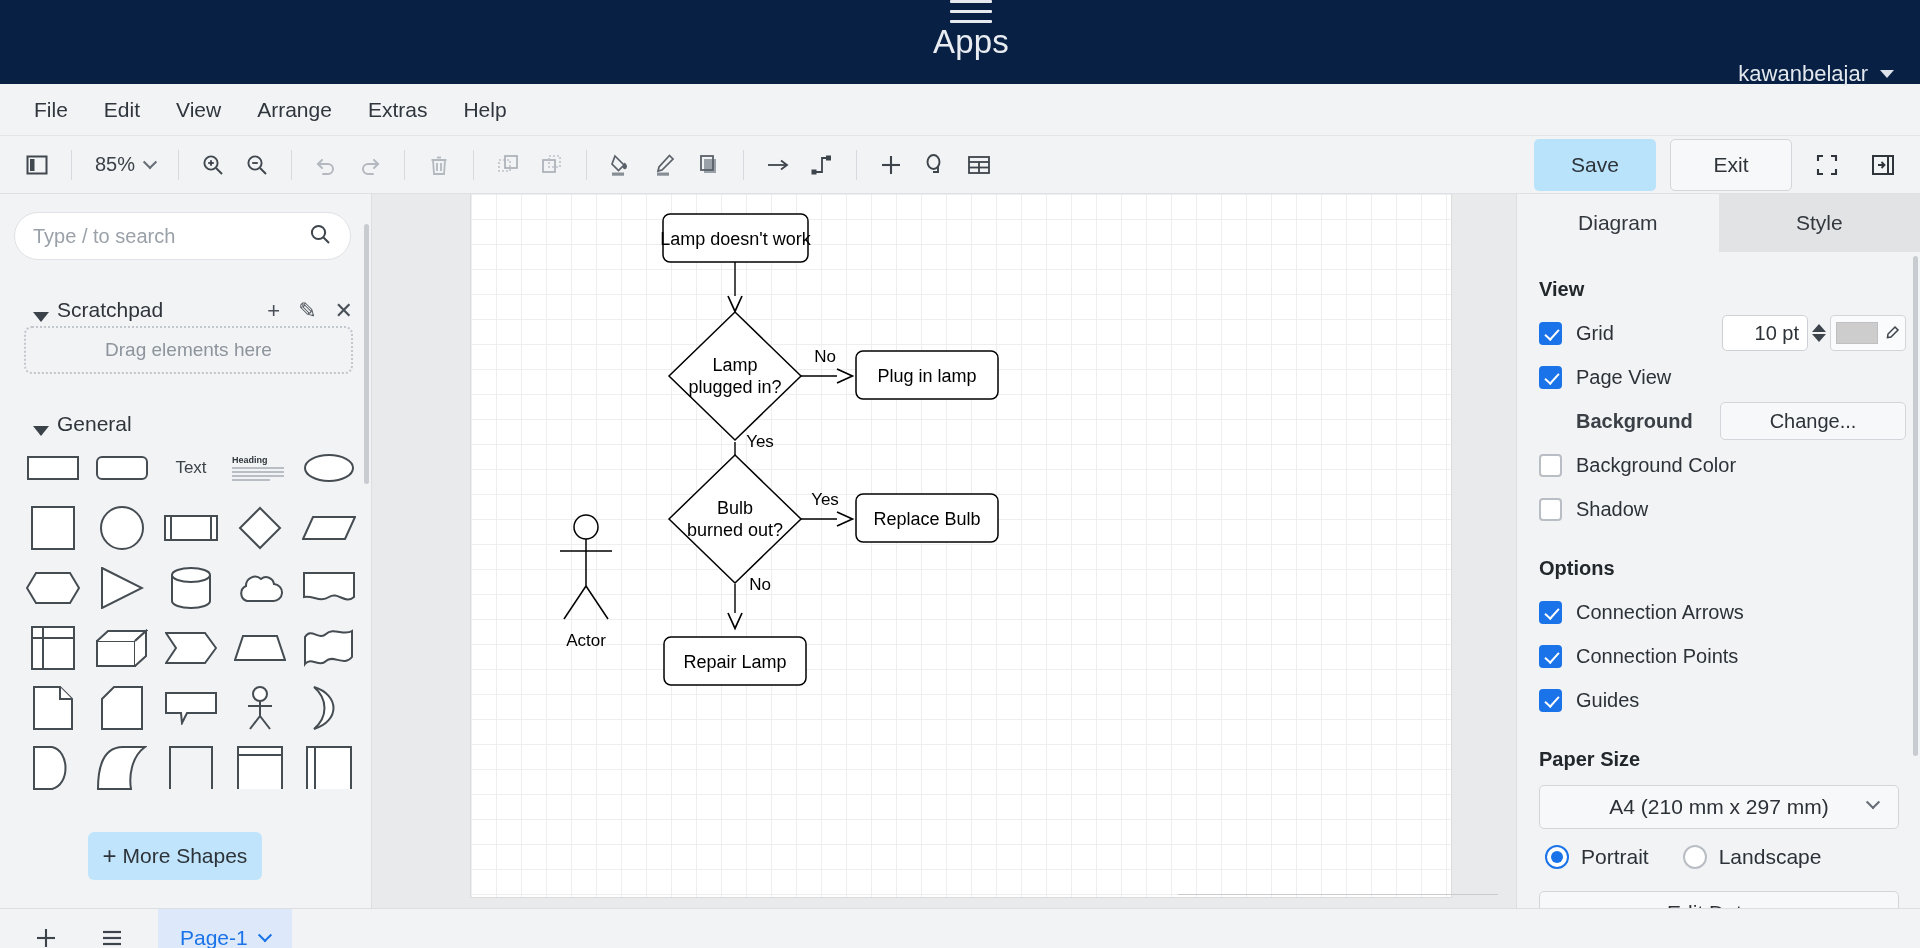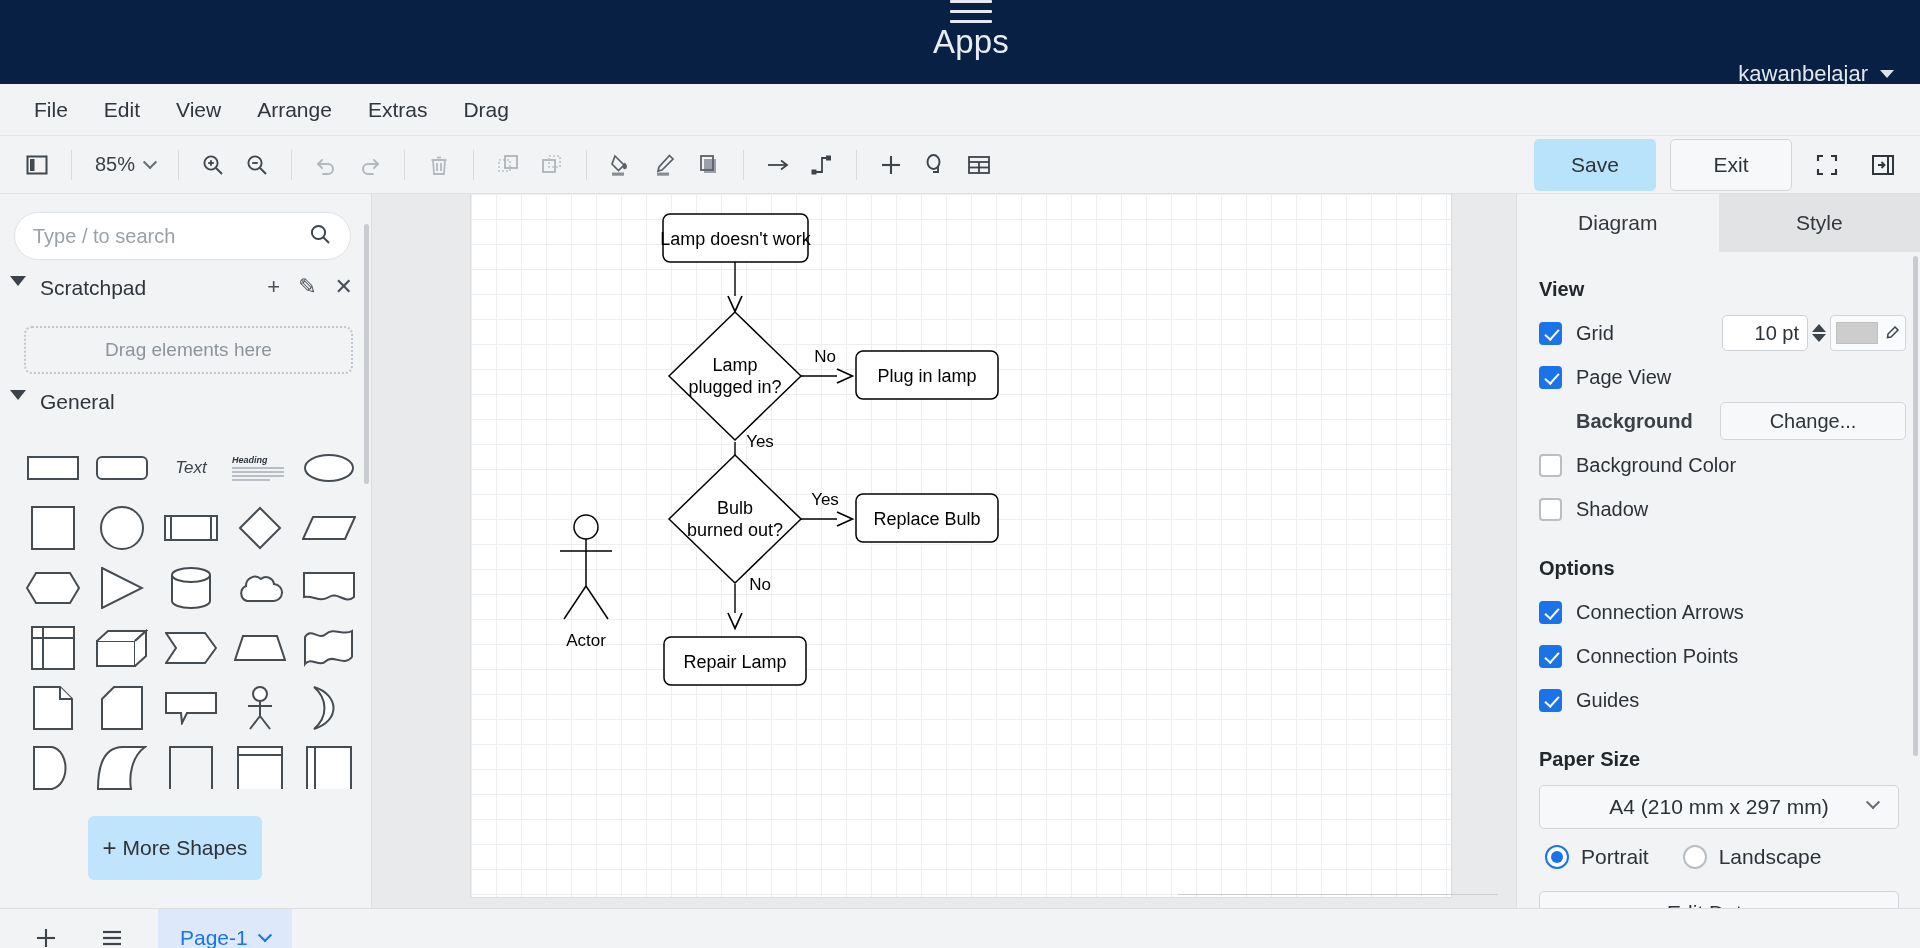--- a/index.html
+++ b/index.html
@@ -63,35 +63,35 @@
 
   
   #shapes{ width:372px; background:#f2f3f5; position:relative;
      border-right:1px solid #dcdee2; overflow:hidden;}
   #searchwrap{ margin:18px 20px 0 14px; height:48px; background:#fff;
      border:1px solid #dfe2e6; border-radius:26px; display:flex; align-items:center;
      padding:0 18px;}
   #searchwrap input{ flex:1; border:none; outline:none; font-size:20px; color:#3c4249;
      font-family:inherit; background:transparent;}
   #searchwrap input::placeholder{ color:#9aa1a9;}
-  .sec-head{ display:flex; align-items:flex-start; gap:14px; padding:0 18px 0 10px;
+  .sec-head{ display:flex; align-items:flex-end; gap:8px; padding:0 18px 0 33px;
      height:46px; margin-top:16px;}
   .tri{ width:0;height:0;border-left:8px solid transparent;border-right:8px solid transparent;
      border-top:10px solid #3c4249; cursor:pointer;}
   .sec-head .t{ font-size:21px;color:#2f353b;}
   .sec-head .acts{ margin-left:auto; display:flex; gap:18px; color:#4a5158;}
   .sec-head .acts span{ cursor:pointer; font-size:22px; line-height:1;}
   #scratchdrop{ margin:4px 18px 0 24px; height:48px; border:2px dotted #c2c7cd;
      border-radius:8px; display:flex; align-items:center; justify-content:center;
      color:#8d949c; font-size:19px;}
   #palette{ padding:10px 0 0 22px; display:grid; grid-template-columns:repeat(5,62px);
-     gap:16px 7px;font-style:italic;}
+     gap:16px 7px;}
   .shp{ width:62px;height:44px; display:flex;align-items:center;justify-content:center;cursor:pointer;}
   .shp svg{ display:block;}
-  #moreshapes{ position:absolute; left:88px; bottom:28px; width:174px;height:64px;
+  #moreshapes{ position:absolute; left:88px; bottom:28px; width:174px;height:48px;
      background:#bfe4fc; border:none;border-radius:6px; font-size:21px;color:#2d3339;
      cursor:pointer; font-family:inherit;}
   #panelscroll{ position:absolute; right:2px; top:30px; width:5px; height:260px;
      background:#c8ccd1; border-radius:3px;}
 
   
   #canvaswrap{ flex:1; position:relative; background:#e9eaec; overflow:hidden;}
   #page{ position:absolute; left:99px; top:0; width:980px; height:703px; background:#fff;
      box-shadow:0 0 0 1px #dcdcdc;}
   .gridlines{position:absolute;inset:0;
@@ -176,21 +176,21 @@
     <span class="caret-dn"></span>
   </div>
 </div>
 
 <div id="menubar">
   <div class="mi">File</div>
   <div class="mi">Edit</div>
   <div class="mi">View</div>
   <div class="mi">Arrange</div>
   <div class="mi">Extras</div>
-  <div class="mi">Drag</div>
+  <div class="mi">Help</div>
 </div>
 
 <div id="toolbar">
   <div class="tb">
     <svg width="22" height="22" viewBox="0 0 22 22">
         <rect x="1.5" y="2.5" width="19" height="17" fill="none" stroke="#40474e" stroke-width="2"></rect>
         <rect x="4" y="5" width="4.5" height="12" fill="#40474e"></rect>
       </svg>
   </div>
   <div class="vsep"></div>

